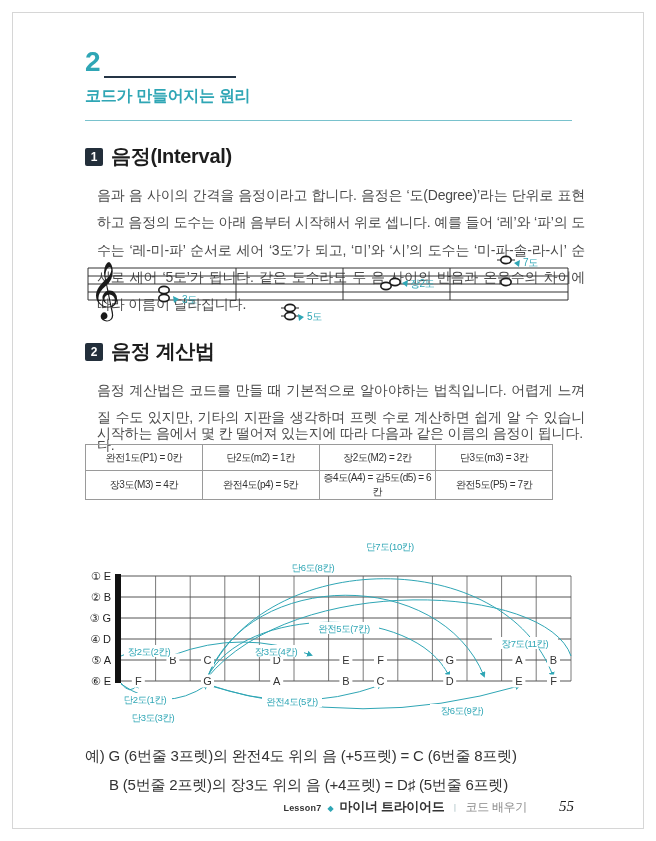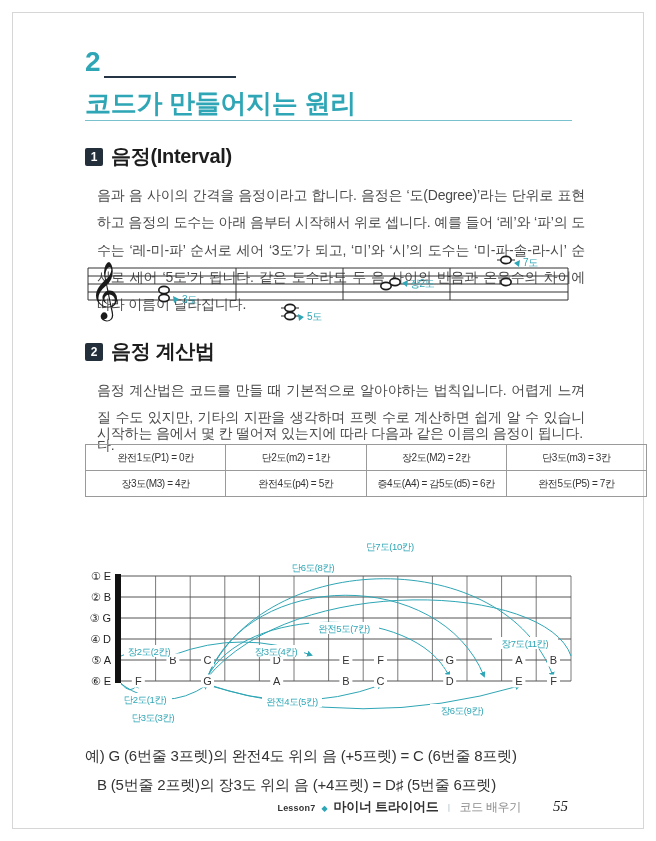--- a/index.html
+++ b/index.html
@@ -3,36 +3,36 @@
 <meta charset="utf-8">
 <style>
   html,body{margin:0;padding:0;background:#9aa0a6;}
   .page{
     position:relative;width:656px;height:841px;margin:0 auto;background:#ffffff;
     font-family:"Liberation Sans","DejaVu Sans",sans-serif;overflow:hidden;
   }
   .frame{position:absolute;left:12px;top:12px;right:12px;bottom:12px;border:1px solid #d6d6d6;}
   .chapter-num{position:absolute;left:85px;top:46px;font-size:28px;font-weight:bold;color:#2fa6b5;}
   .chapter-rule{position:absolute;left:104px;top:76px;width:132px;height:2px;background:#253546;}
-  .chapter-title{position:absolute;left:85px;top:86px;font-size:26px;font-weight:bold;color:#2fa6b5;letter-spacing:-0.3px;}
+  .chapter-title{position:absolute;left:85px;top:86px;font-size:16px;font-weight:bold;color:#2fa6b5;letter-spacing:-0.3px;}
   .title-divider{position:absolute;left:85px;top:120px;width:487px;height:1px;background:#79c2cd;}
   .sec-head{position:absolute;left:85px;display:flex;align-items:center;gap:8px;}
   .sec-badge{width:18px;height:18px;background:#232f3b;color:#fff;font-size:12px;font-weight:bold;
     display:flex;align-items:center;justify-content:center;border-radius:2px;}
   .sec-title{font-size:20px;font-weight:bold;color:#1d1d1d;letter-spacing:-0.3px;}
   .body-text{position:absolute;left:85px;width:488px;font-size:14px;line-height:1.95;color:#4a4a4a;
     text-align:justify;letter-spacing:-0.2px;margin:12px;}
-  .interval-table{position:absolute;left:85px;top:444px;width:562px;border-collapse:collapse;table-layout:fixed;}
+  .interval-table{position:absolute;left:85px;top:444px;width:468px;border-collapse:collapse;table-layout:fixed;}
   .interval-table td{border:1px solid #9a9a9a;height:25px;text-align:center;vertical-align:middle;
     font-size:10px;color:#333;letter-spacing:-0.4px;padding:0 1px;}
   .staff-svg{position:absolute;left:86px;top:254px;}
   .fret-svg{position:absolute;left:85px;top:538px;}
   .example{position:absolute;left:85px;top:742px;font-size:15px;color:#333;line-height:1.9;letter-spacing:-0.2px;}
-  .example .line2{margin-left:12px;}
-  .footer{position:absolute;right:88px;top:798px;display:flex;align-items:baseline;gap:6px;}
+  .example .line2{margin-left:24px;}
+  .footer{position:absolute;right:82px;top:798px;display:flex;align-items:baseline;gap:6px;}
   .footer .lesson{font-size:9px;color:#333;font-weight:bold;letter-spacing:0.2px;}
   .footer .diamond{font-size:8px;color:#2fa6b5;}
   .footer .nav-main{font-size:13px;color:#333;font-weight:bold;letter-spacing:-0.3px;}
   .footer .divider{font-size:9px;color:#9bb6bb;}
   .footer .nav-sub{font-size:12px;color:#8a8a8a;letter-spacing:-0.3px;}
   .footer .pageno{font-family:"Liberation Serif","DejaVu Serif",serif;font-style:italic;
     font-size:15px;color:#222;margin-left:26px;}
   svg text{font-family:"Liberation Sans","DejaVu Sans",sans-serif;}
   .arc-label{fill:#2fa6b5;font-size:9.5px;letter-spacing:-0.4px;}
   .staff-label{fill:#2fa6b5;font-size:10px;letter-spacing:-0.4px;}

